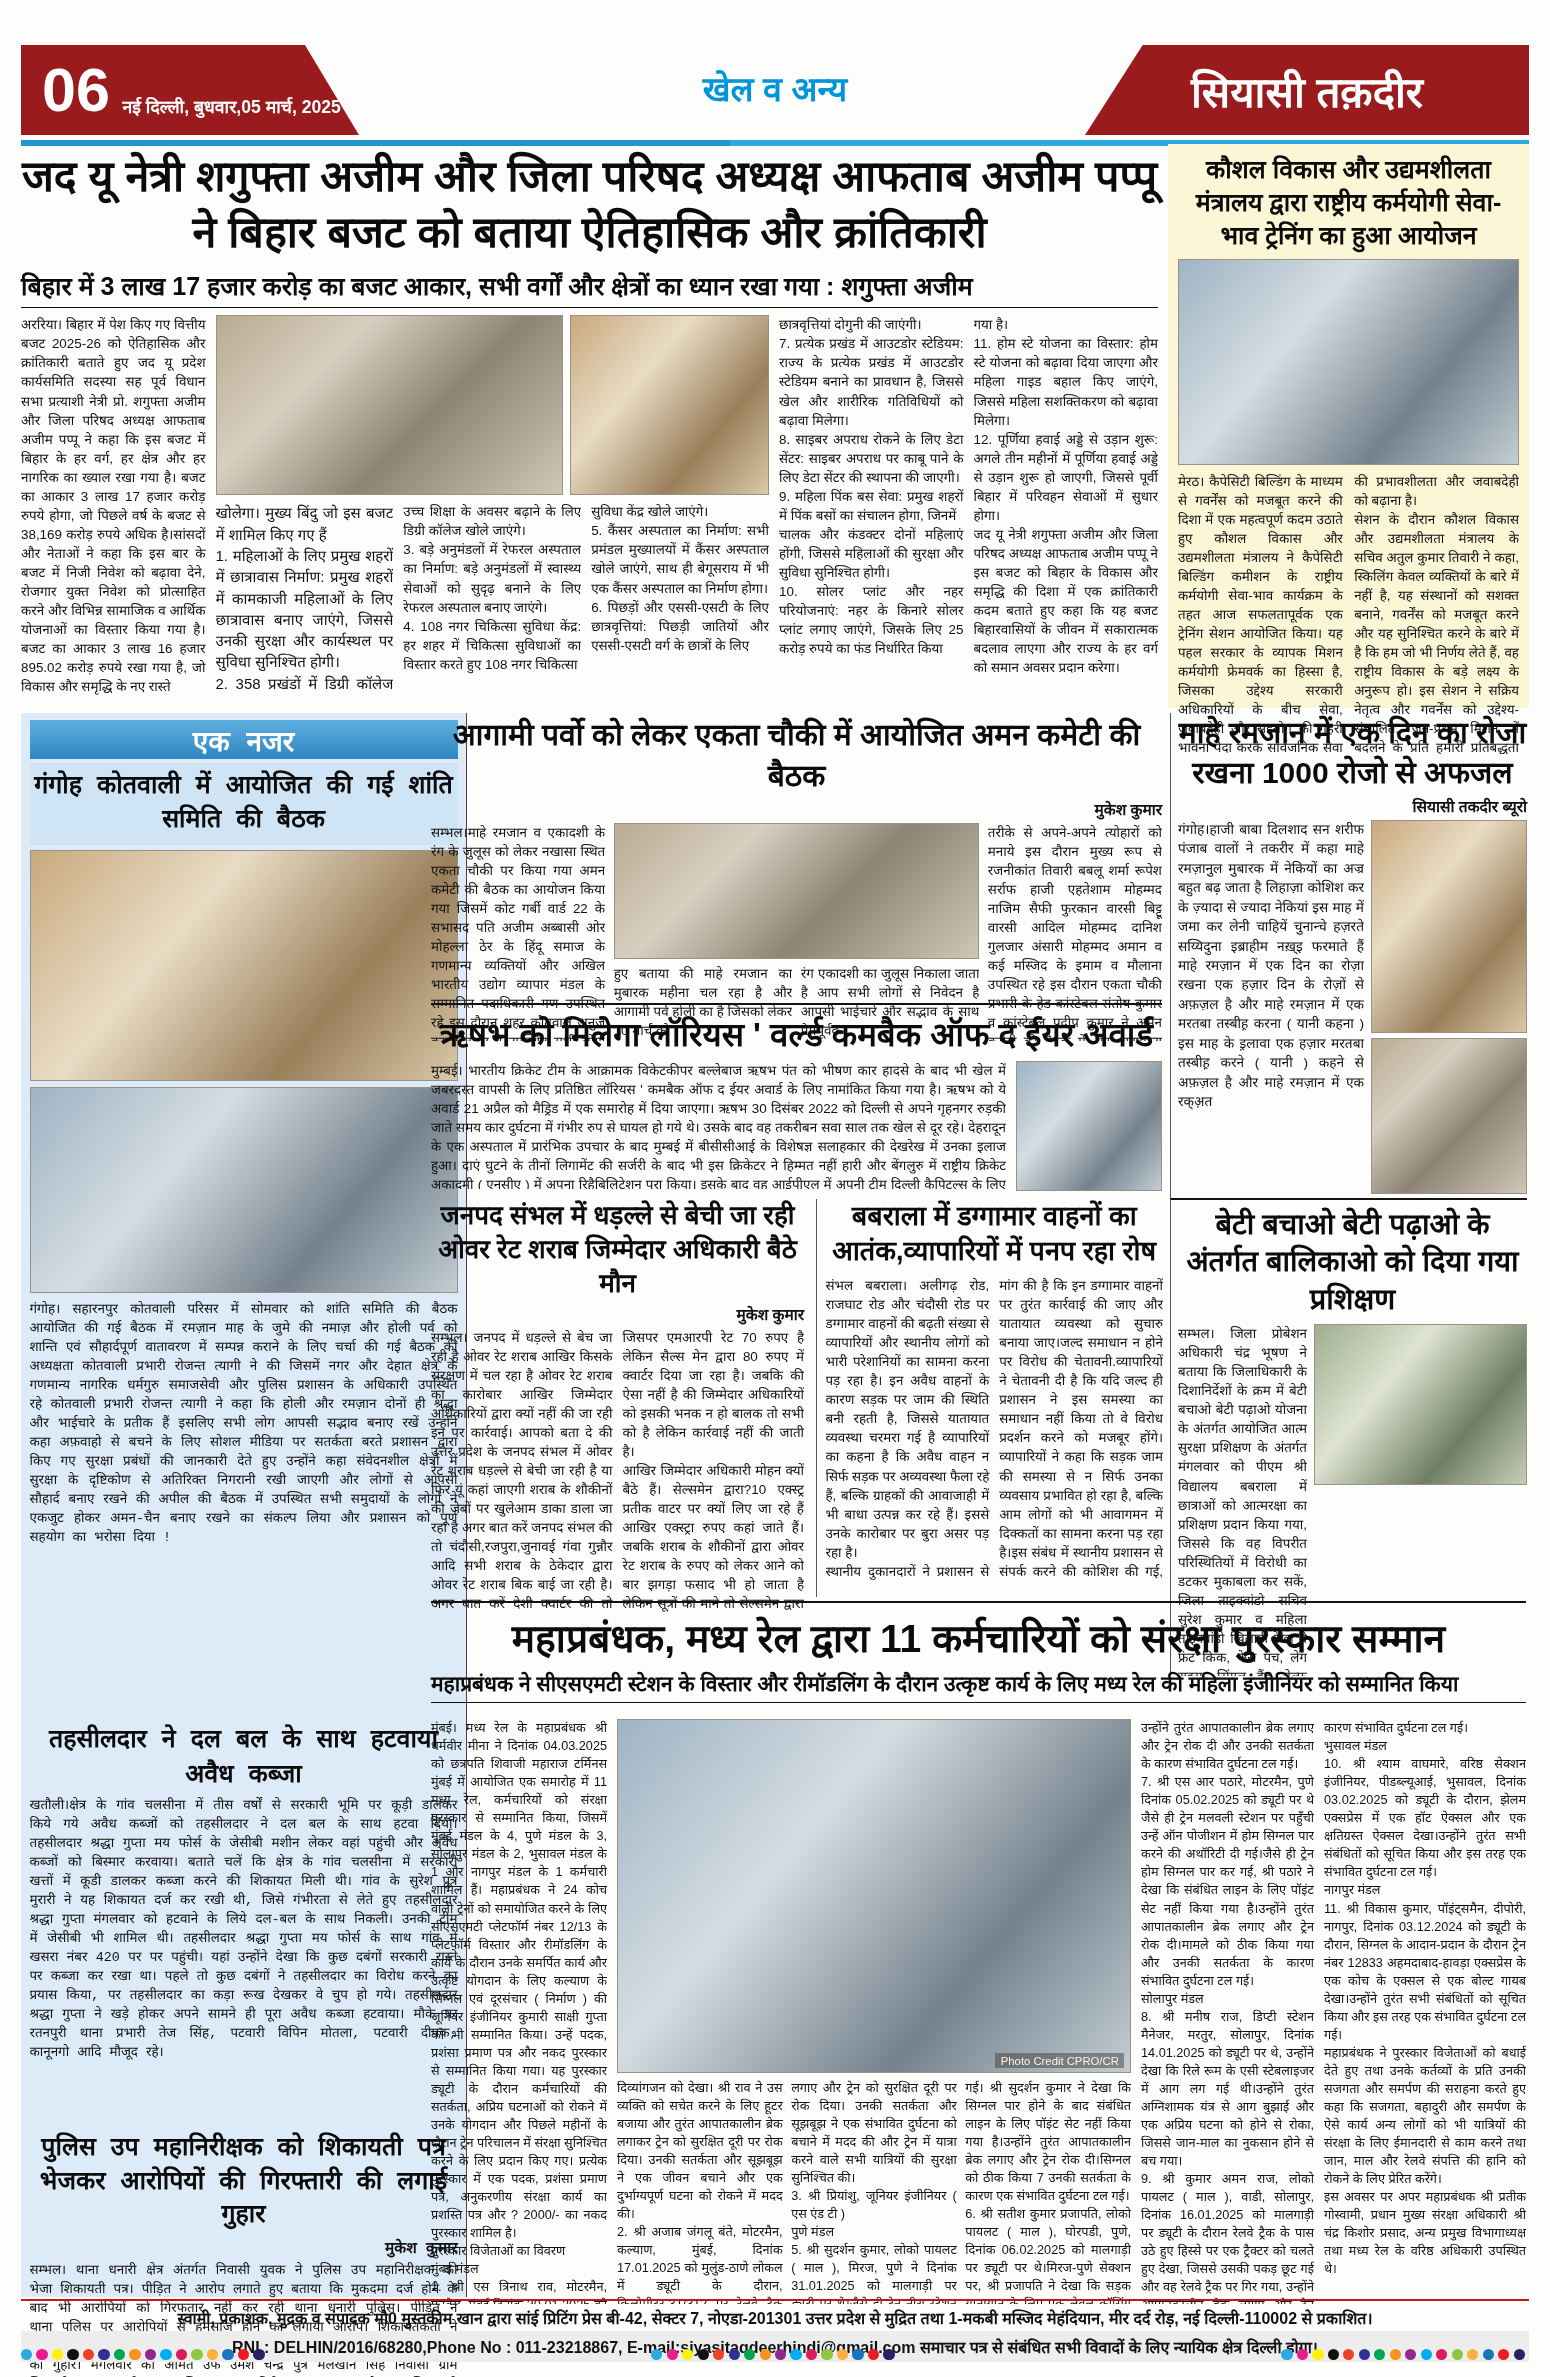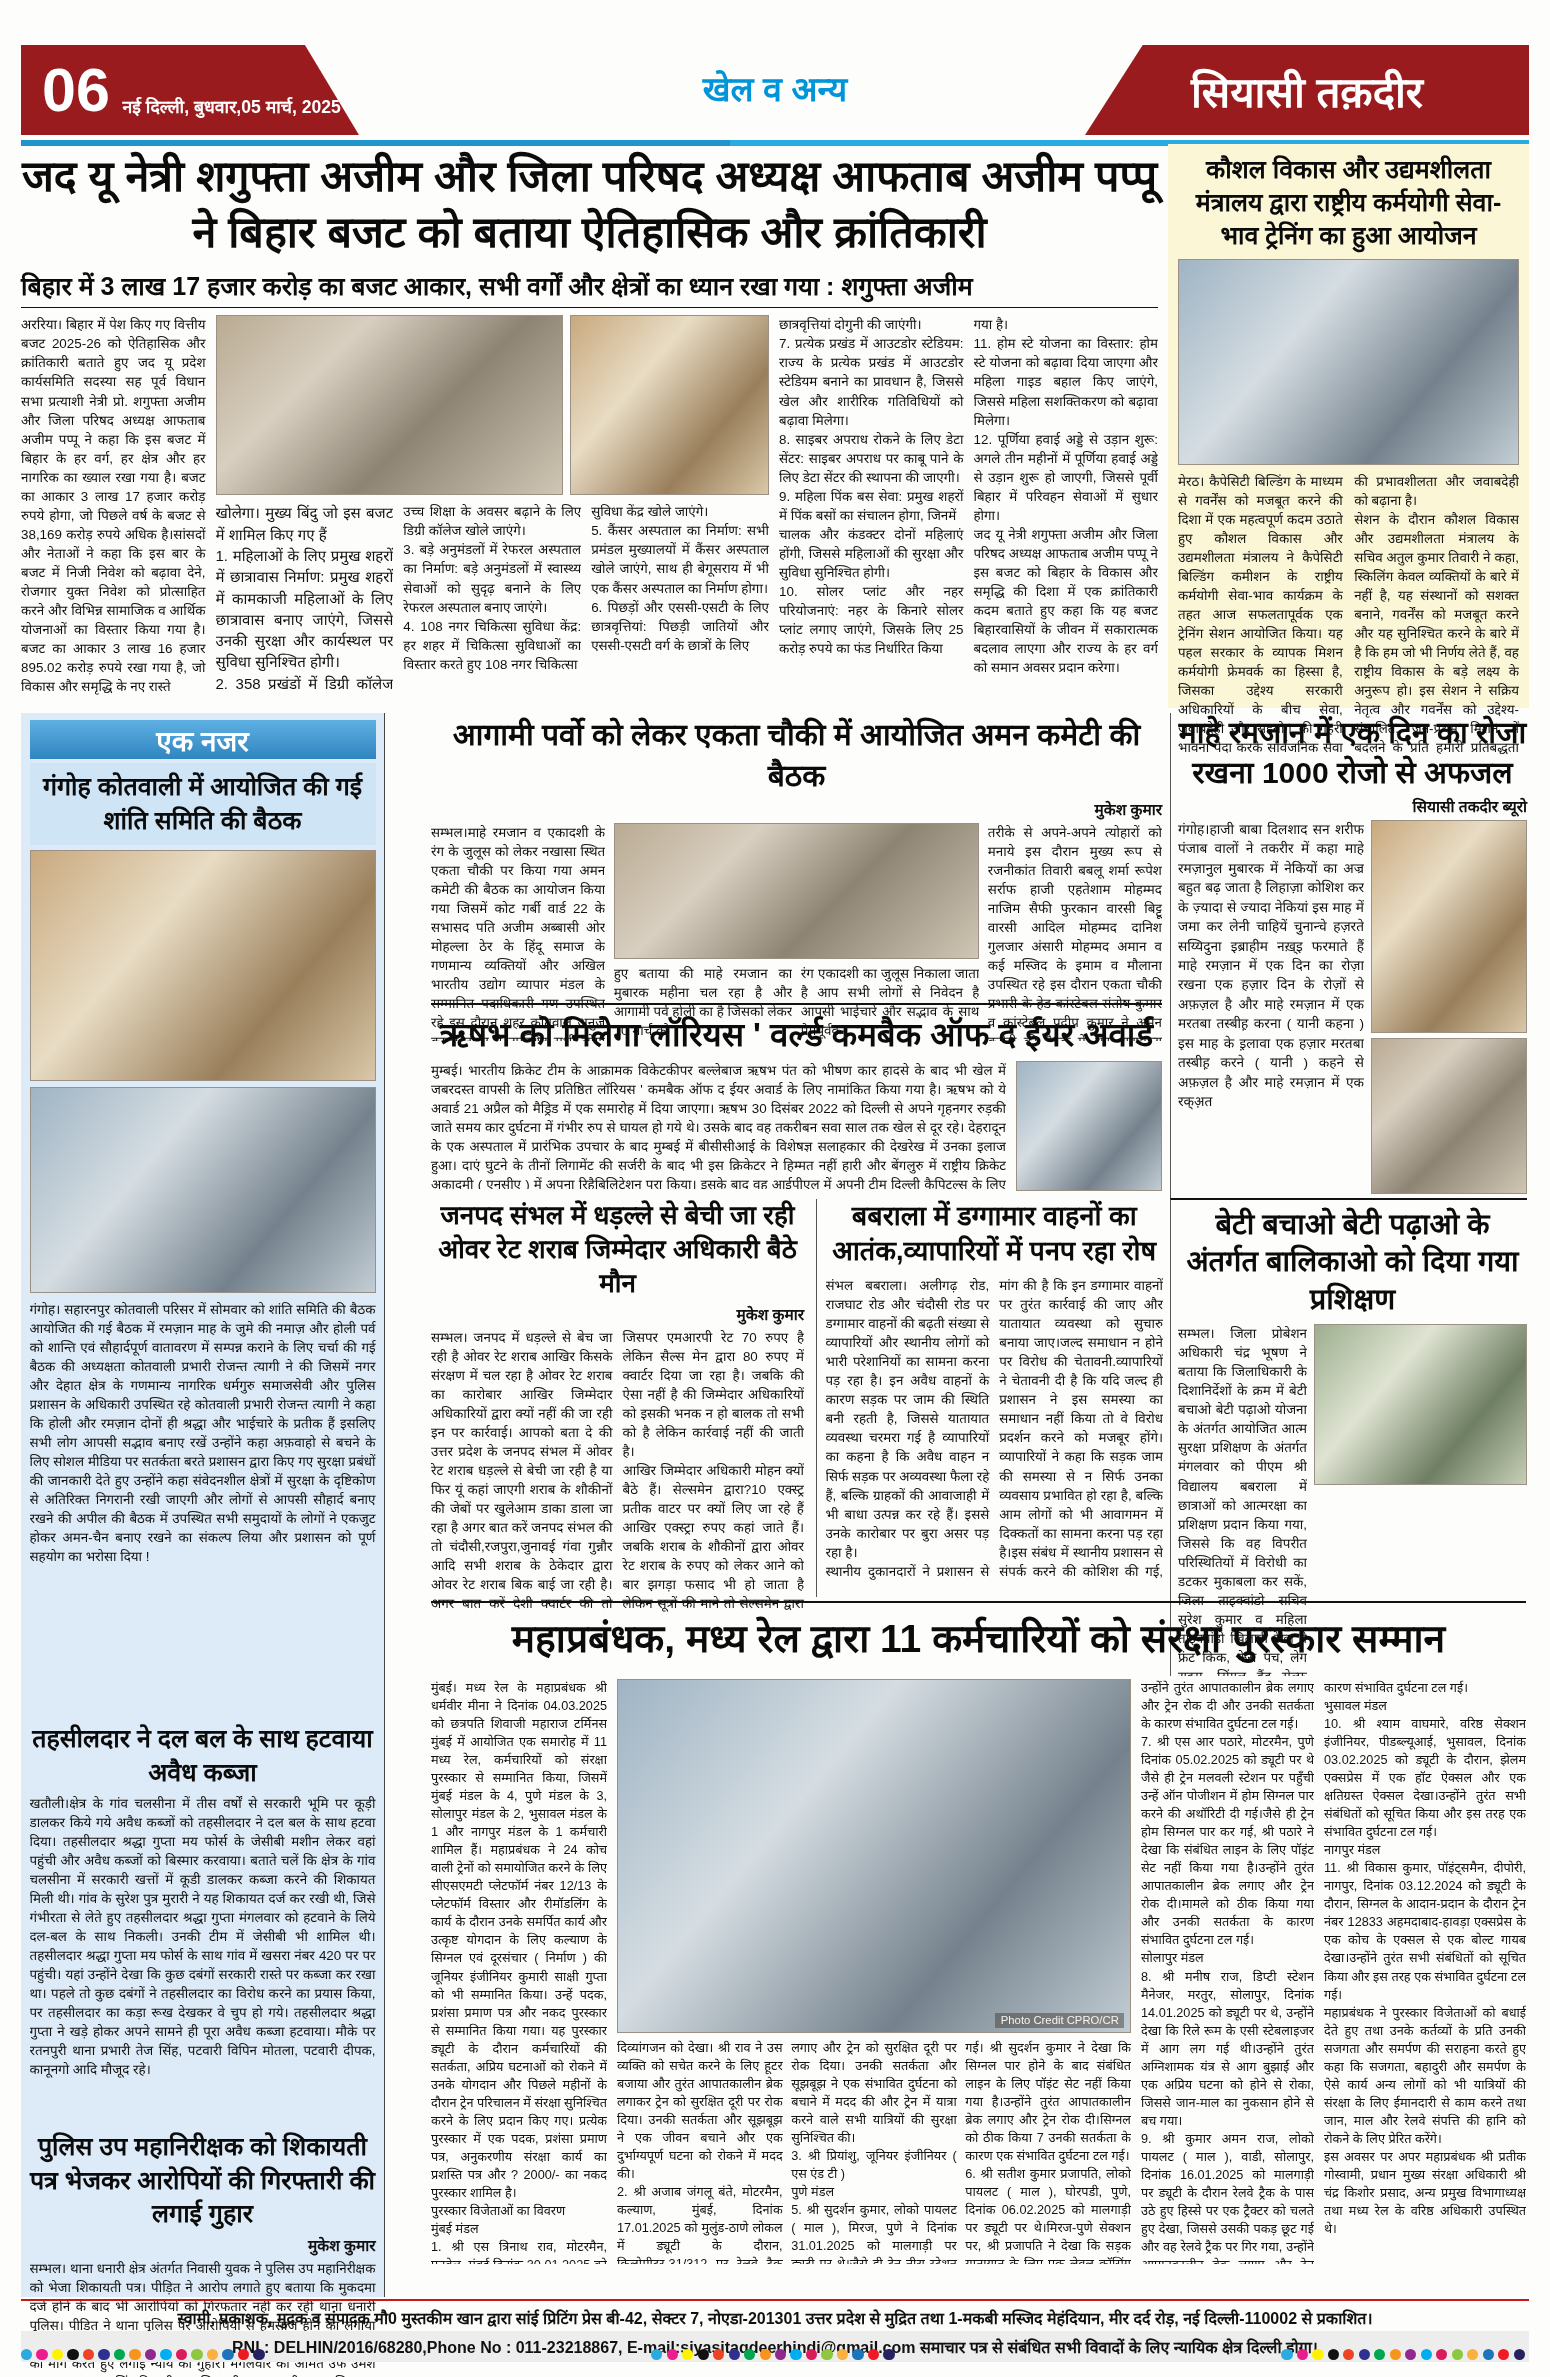--- a/index.html
+++ b/index.html
@@ -74,21 +74,21 @@
   </div>
 
   <div class="abs" style="left:1168px;top:144px;width:361px;height:564px;background:#fbf7d6;padding:8.5px 10px;box-sizing:border-box;">
     <div class="headline center" style="font-size:25px;line-height:1.32;">कौशल विकास और उद्यमशीलता मंत्रालय द्वारा राष्ट्रीय कर्मयोगी सेवा-भाव ट्रेनिंग का हुआ आयोजन</div>
     <div class="photo cool" style="height:204px;margin-top:7px;"></div>
     <div class="txt" style="column-count:2;column-gap:11.3px;font-size:13.4px;height:296px;margin-top:7px;">मेरठ। कैपेसिटी बिल्डिंग के माध्यम से गवर्नेंस को मजबूत करने की दिशा में एक महत्वपूर्ण कदम उठाते हुए कौशल विकास और उद्यमशीलता मंत्रालय ने कैपेसिटी बिल्डिंग कमीशन के राष्ट्रीय कर्मयोगी सेवा-भाव कार्यक्रम के तहत आज सफलतापूर्वक एक ट्रेनिंग सेशन आयोजित किया। यह पहल सरकार के व्यापक मिशन कर्मयोगी फ्रेमवर्क का हिस्सा है, जिसका उद्देश्य सरकारी अधिकारियों के बीच सेवा, जवाबदेही और सहयोग की गहरी भावना पैदा करके सार्वजनिक सेवा की प्रभावशीलता और जवाबदेही को बढ़ाना है।
 सेशन के दौरान कौशल विकास और उद्यमशीलता मंत्रालय के सचिव अतुल कुमार तिवारी ने कहा, स्किलिंग केवल व्यक्तियों के बारे में नहीं है, यह संस्थानों को सशक्त बनाने, गवर्नेंस को मजबूत करने और यह सुनिश्चित करने के बारे में है कि हम जो भी निर्णय लेते हैं, वह राष्ट्रीय विकास के बड़े लक्ष्य के अनुरूप हो। इस सेशन ने सक्रिय नेतृत्व और गवर्नेंस को उद्देश्य-संचालित, जन-प्रथम मिशन में बदलने के प्रति हमारी प्रतिबद्धता की पुष्टि की है।
 जैसे-जैसे यह कार्यक्रम आने वाले महीनों में शुरू होगा, उम्मीद है कि इससे सरकारी अधिकारियों के अपनी भूमिकाओं और जिम्मेदारियों को समझने के तरीके में सार्थक बदलाव आएगा, जिससे अंततः अधिक प्रभावी, पारदर्शी और जवाबदेह गवर्नेंस मिलेगा।</div>
   </div>
 
-  <div class="abs" style="left:21px;top:713px;width:364px;height:1584px;background:#dcebf7;padding:7px 8.5px;box-sizing:border-box;border-right:0.7px solid #444;">
+  <div class="abs" style="left:21px;top:713px;width:446px;height:1584px;background:#dcebf7;padding:7px 8.5px;box-sizing:border-box;border-right:0.7px solid #444;font-family:Liberation Mono, monospace;">
     <div style="height:39px;background:linear-gradient(180deg,#5fb0e2,#2f85c0);display:flex;align-items:center;justify-content:center;">
       <span style="color:#fff;font-weight:800;font-size:28px;">एक नजर</span>
     </div>
     <div class="headline center" style="font-size:25px;line-height:1.35;padding:7px 2.8px;background:#cfe4f4;margin-top:4.2px;">गंगोह कोतवाली में आयोजित की गई शांति समिति की बैठक</div>
     <div class="photo warm" style="height:229px;margin-top:5.6px;"></div>
     <div class="photo cool" style="height:204px;margin-top:5.6px;"></div>
     <div class="txt" style="font-size:13.4px;height:412px;margin-top:7px;">गंगोह। सहारनपुर कोतवाली परिसर में सोमवार को शांति समिति की बैठक आयोजित की गई बैठक में रमज़ान माह के जुमे की नमाज़ और होली पर्व को शान्ति एवं सौहार्दपूर्ण वातावरण में सम्पन्न कराने के लिए चर्चा की गई बैठक की अध्यक्षता कोतवाली प्रभारी रोजन्त त्यागी ने की जिसमें नगर और देहात क्षेत्र के गणमान्य नागरिक धर्मगुरु समाजसेवी और पुलिस प्रशासन के अधिकारी उपस्थित रहे कोतवाली प्रभारी रोजन्त त्यागी ने कहा कि होली और रमज़ान दोनों ही श्रद्धा और भाईचारे के प्रतीक हैं इसलिए सभी लोग आपसी सद्भाव बनाए रखें उन्होंने कहा अफ़वाहो से बचने के लिए सोशल मीडिया पर सतर्कता बरते प्रशासन द्वारा किए गए सुरक्षा प्रबंधों की जानकारी देते हुए उन्होंने कहा संवेदनशील क्षेत्रों में सुरक्षा के दृष्टिकोण से अतिरिक्त निगरानी रखी जाएगी और लोगों से आपसी सौहार्द बनाए रखने की अपील की बैठक में उपस्थित सभी समुदायों के लोगों ने एकजुट होकर अमन-चैन बनाए रखने का संकल्प लिया और प्रशासन को पूर्ण सहयोग का भरोसा दिया !</div>
     <div class="headline center" style="font-size:25px;margin-top:8.5px;">तहसीलदार ने दल बल के साथ हटवाया अवैध कब्जा</div>
     <div class="txt" style="font-size:13.4px;height:326px;margin-top:5.6px;">खतौली।क्षेत्र के गांव चलसीना में तीस वर्षों से सरकारी भूमि पर कूड़ी डालकर किये गये अवैध कब्जों को तहसीलदार ने दल बल के साथ हटवा दिया। तहसीलदार श्रद्धा गुप्ता मय फोर्स के जेसीबी मशीन लेकर वहां पहुंची और अवैध कब्जों को बिस्मार करवाया। बताते चलें कि क्षेत्र के गांव चलसीना में सरकारी खत्तों में कूडी डालकर कब्जा करने की शिकायत मिली थी। गांव के सुरेश पुत्र मुरारी ने यह शिकायत दर्ज कर रखी थी, जिसे गंभीरता से लेते हुए तहसीलदार श्रद्धा गुप्ता मंगलवार को हटवाने के लिये दल-बल के साथ निकली। उनकी टीम में जेसीबी भी शामिल थी। तहसीलदार श्रद्धा गुप्ता मय फोर्स के साथ गांव में खसरा नंबर 420 पर पर पहुंची। यहां उन्होंने देखा कि कुछ दबंगों सरकारी रास्ते पर कब्जा कर रखा था। पहले तो कुछ दबंगों ने तहसीलदार का विरोध करने का प्रयास किया, पर तहसीलदार का कड़ा रूख देखकर वे चुप हो गये। तहसीलदार श्रद्धा गुप्ता ने खड़े होकर अपने सामने ही पूरा अवैध कब्जा हटवाया। मौके पर रतनपुरी थाना प्रभारी तेज सिंह, पटवारी विपिन मोतला, पटवारी दीपक, कानूनगो आदि मौजूद रहे।</div>
     <div class="headline center" style="font-size:25px;line-height:1.35;margin-top:10px;">पुलिस उप महानिरीक्षक को शिकायती पत्र भेजकर आरोपियों की गिरफ्तारी की लगाई गुहार</div>
@@ -149,20 +149,21 @@
   <div class="abs" style="left:1170px;top:1198px;width:357px;border-top:2.1px solid #111;border-left:0.7px solid #555;padding:5.6px 0 0 7px;box-sizing:border-box;">
     <div class="headline center" style="font-size:29px;line-height:1.3;">बेटी बचाओ बेटी पढ़ाओ के अंतर्गत बालिकाओ को दिया गया प्रशिक्षण</div>
     <div style="overflow:hidden;height:352px;margin-top:5.6px;">
       <div class="photo green" style="float:right;width:211px;height:159px;margin:0 0 5.6px 7px;"></div>
       <div class="txt" style="font-size:13.4px;">सम्भल। जिला प्रोबेशन अधिकारी चंद्र भूषण ने बताया कि जिलाधिकारी के दिशानिर्देशों के क्रम में बेटी बचाओ बेटी पढ़ाओ योजना के अंतर्गत आयोजित आत्म सुरक्षा प्रशिक्षण के अंतर्गत मंगलवार को पीएम श्री विद्यालय बबराला में छात्राओं को आत्मरक्षा का प्रशिक्षण प्रदान किया गया, जिससे कि वह विपरीत परिस्थितियों में विरोधी का डटकर मुकाबला कर सकें, जिला ताइक्वांडो सचिव सुरेश कुमार व महिला ताइक्वांडो खिलाड़ी रेखा ने फ्रंट किक, फेस पंच, लेग राइस, सिंगल हैंड सेल्फ डिफेंस की ट्रेनिंग दी, छात्राएं आत्मरक्षा सीखने में काफी उत्साहित दिखाई दीं, बालिकाओं के साथ-साथ विद्यालय के अध्यापकों ने भी आत्मरक्षा का प्रशिक्षण लिया,प्रदेश सरकार की मंशा है कि प्रत्येक बेटी अपनी सुरक्षा करने में सक्षम हो इसके लिए लगातार विद्यालयों में मार्शल आर्ट का प्रशिक्षण दिया जा रहा है, आत्मरक्षा के जरिए से मार्शल आर्ट बहुत ही घातक है, छात्राओ को प्रशिक्षण के साथ-साथ सरकार और महिला कल्याण विभाग द्वारा महिलाओं और बालिकाओं के हितार्थ यथा मुख्यमंत्री कन्या सुमंगला योजना, निराश्रित महिला पेंशन, घरेलू हिंसा, छात्रवृति आदि चलाई जा रही विभिन्न योजनाओं के बारे में बताया गया।</div>
     </div>
   </div>
 
   <div class="abs" style="left:431px;top:1601px;width:1095px;border-top:2.1px solid #111;">
     <div class="headline center" style="font-size:39px;margin-top:7px;">महाप्रबंधक, मध्य रेल द्वारा 11 कर्मचारियों को संरक्षा पुरस्कार सम्मान</div>
+    <div class="headline" style="font-size:21px;margin-top:5.6px;padding-bottom:5.6px;border-bottom:1.4px solid #111;">महाप्रबंधक ने सीएसएमटी स्टेशन के विस्तार और रीमॉडलिंग के दौरान उत्कृष्ट कार्य के लिए मध्य रेल की महिला इंजीनियर को सम्मानित किया</div>
     <div style="display:flex;gap:10px;margin-top:16px;height:585px;">
       <div class="txt" style="width:176px;font-size:12.7px;">मुंबई। मध्य रेल के महाप्रबंधक श्री धर्मवीर मीना ने दिनांक 04.03.2025 को छत्रपति शिवाजी महाराज टर्मिनस मुंबई में आयोजित एक समारोह में 11 मध्य रेल, कर्मचारियों को संरक्षा पुरस्कार से सम्मानित किया, जिसमें मुंबई मंडल के 4, पुणे मंडल के 3, सोलापुर मंडल के 2, भुसावल मंडल के 1 और नागपुर मंडल के 1 कर्मचारी शामिल हैं। महाप्रबंधक ने 24 कोच वाली ट्रेनों को समायोजित करने के लिए सीएसएमटी प्लेटफॉर्म नंबर 12/13 के प्लेटफॉर्म विस्तार और रीमॉडलिंग के कार्य के दौरान उनके समर्पित कार्य और उत्कृष्ट योगदान के लिए कल्याण के सिग्नल एवं दूरसंचार ( निर्माण ) की जूनियर इंजीनियर कुमारी साक्षी गुप्ता को भी सम्मानित किया। उन्हें पदक, प्रशंसा प्रमाण पत्र और नकद पुरस्कार से सम्मानित किया गया। यह पुरस्कार ड्यूटी के दौरान कर्मचारियों की सतर्कता, अप्रिय घटनाओं को रोकने में उनके योगदान और पिछले महीनों के दौरान ट्रेन परिचालन में संरक्षा सुनिश्चित करने के लिए प्रदान किए गए। प्रत्येक पुरस्कार में एक पदक, प्रशंसा प्रमाण पत्र, अनुकरणीय संरक्षा कार्य का प्रशस्ति पत्र और ? 2000/- का नकद पुरस्कार शामिल है।
 पुरस्कार विजेताओं का विवरण
 मुंबई मंडल
 1. श्री एस त्रिनाथ राव, मोटरमैन, पनवेल, मुंबई दिनांक 30.01.2025 को ठाणे-पनवेल लोकल में ड्यूटी के दौरान, रेलवे ट्रैक से पनवेल स्टेशन के प्लेटफॉर्म नंबर 2 पर चढ़ने की कोशिश कर रहे एक</div>
       <div style="width:514px;display:flex;flex-direction:column;gap:5.6px;">
         <div class="photo cool" style="height:352px;">
           <span class="credit">Photo Credit CPRO/CR</span>
         </div>
         <div class="txt" style="column-count:3;column-gap:8.5px;font-size:12.7px;flex:1;">दिव्यांगजन को देखा। श्री राव ने उस व्यक्ति को सचेत करने के लिए हूटर बजाया और तुरंत आपातकालीन ब्रेक लगाकर ट्रेन को सुरक्षित दूरी पर रोक दिया। उनकी सतर्कता और सूझबूझ ने एक जीवन बचाने और एक दुर्भाग्यपूर्ण घटना को रोकने में मदद की।

